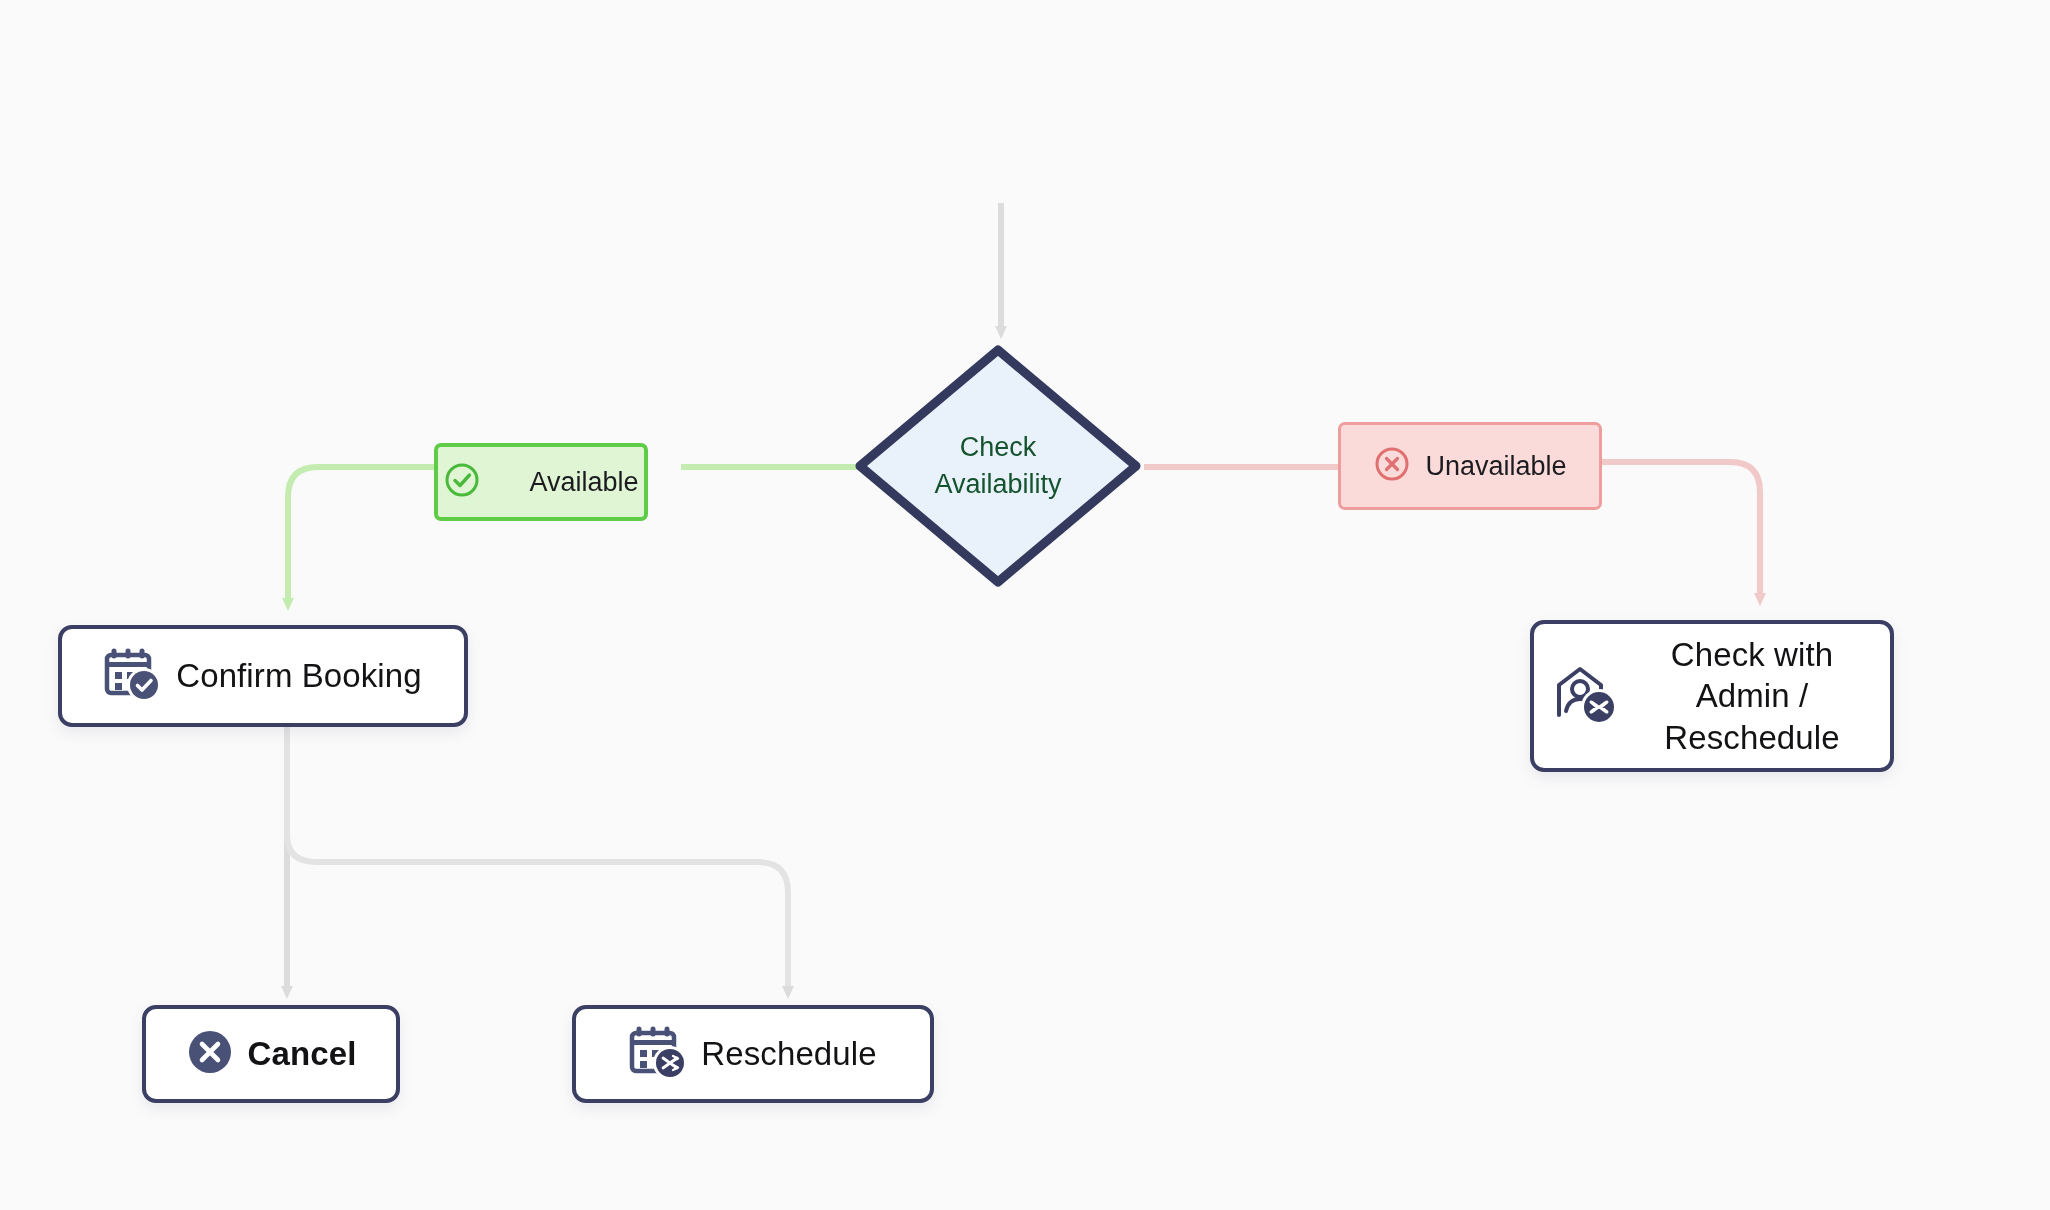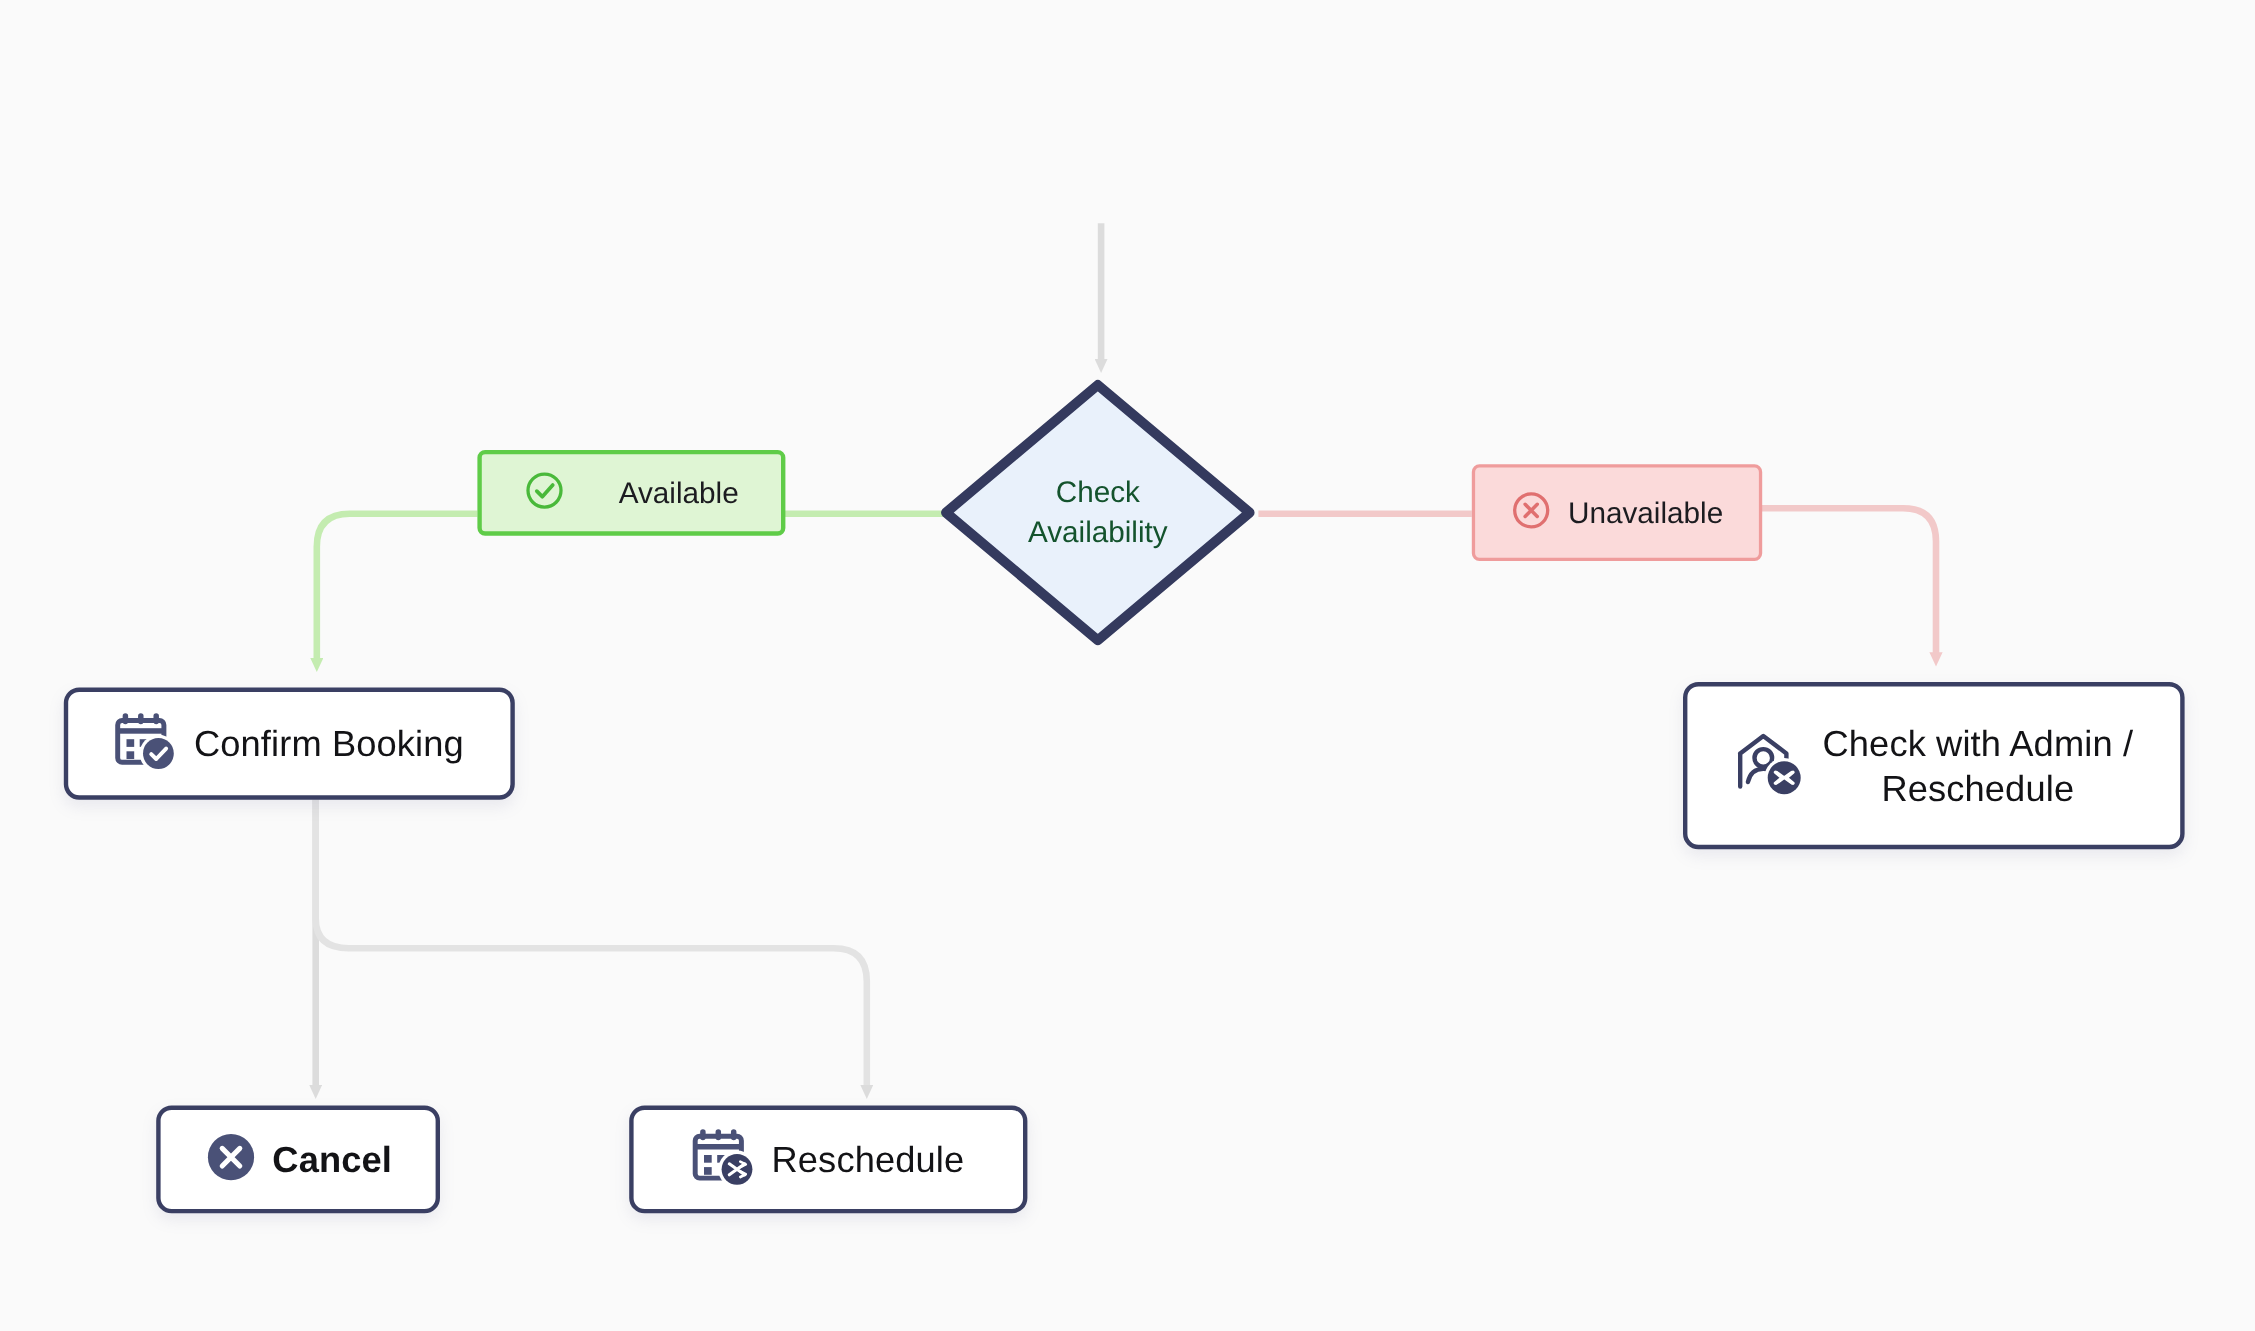--- a/index.html
+++ b/index.html
@@ -158,21 +158,21 @@
   <div class="diamond" style="left:852px; top:342px; width:292px; height:248px;">
     <svg width="292" height="248" viewBox="0 0 292 248" xmlns="http://www.w3.org/2000/svg">
       <path d="M146,8 L284,124 L146,240 L8,124 Z" fill="#e9f1fb" stroke="#343a5e" stroke-width="9" stroke-linejoin="round"></path>
     </svg>
     <div class="diamond-text">
       <span>Check</span>
       <span>Availability</span>
     </div>
   </div>
 
-  <div class="badge available" style="left:434px; top:409px; width:280px; height:78px;gap:48px;">
+  <div class="badge available" style="left:434px; top:443px; width:214px; height:78px;gap:48px;">
     <span class="node-icon">
       <svg width="38" height="38" viewBox="0 0 38 38" xmlns="http://www.w3.org/2000/svg">
         <circle cx="19" cy="19" r="15" fill="none" stroke="#49b93a" stroke-width="3"></circle>
         <path d="M12,19.5 L17,24.5 L26.5,14" fill="none" stroke="#49b93a" stroke-width="3.4" stroke-linecap="round" stroke-linejoin="round"></path>
       </svg>
     </span>
     <span class="badge-label">Available</span>
   </div>
 
   <div class="badge unavailable" style="left:1338px; top:422px; width:264px; height:88px;">
@@ -199,21 +199,21 @@
           <rect x="11" y="36" width="7" height="7" fill="#4a5177"></rect>
           <circle cx="40" cy="38" r="17" fill="#ffffff"></circle>
           <circle cx="40" cy="38" r="14" fill="#4a5177"></circle>
           <path d="M33.5,38.5 L38,43 L47,33.5" fill="none" stroke="#ffffff" stroke-width="3.6" stroke-linecap="round" stroke-linejoin="round"></path>
         </svg>
       </span>
       <span class="node-label">Confirm Booking</span>
     </div>
   </div>
 
-  <div class="node" style="left:1530px; top:620px; width:456px; height:152px;">
+  <div class="node" style="left:1530px; top:620px; width:364px; height:152px;">
     <div class="node-inner">
       <span class="node-icon">
         <svg width="66" height="62" viewBox="0 0 66 62" xmlns="http://www.w3.org/2000/svg">
           <path d="M5,22 L5,52 M5,22 L26,6 L47,22 L47,34" fill="none" stroke="#3a3f63" stroke-width="4" stroke-linejoin="round" stroke-linecap="round"></path>
           <circle cx="26" cy="26" r="8" fill="none" stroke="#3a3f63" stroke-width="4"></circle>
           <path d="M12,48 C14,39 19,36 26,36 C31,36 35,38 38,42" fill="none" stroke="#3a3f63" stroke-width="4" stroke-linecap="round"></path>
           <circle cx="45" cy="44" r="18" fill="#ffffff"></circle>
           <circle cx="45" cy="44" r="15" fill="#3a3f63"></circle>
           <path d="M37,39 L43,44 L37,49 M53,39 L47,44 L53,49" fill="none" stroke="#ffffff" stroke-width="3" stroke-linecap="round" stroke-linejoin="round"></path>
           <path d="M38,39 L52,49 M38,49 L52,39" fill="none" stroke="#ffffff" stroke-width="2.6" stroke-linecap="round"></path>

